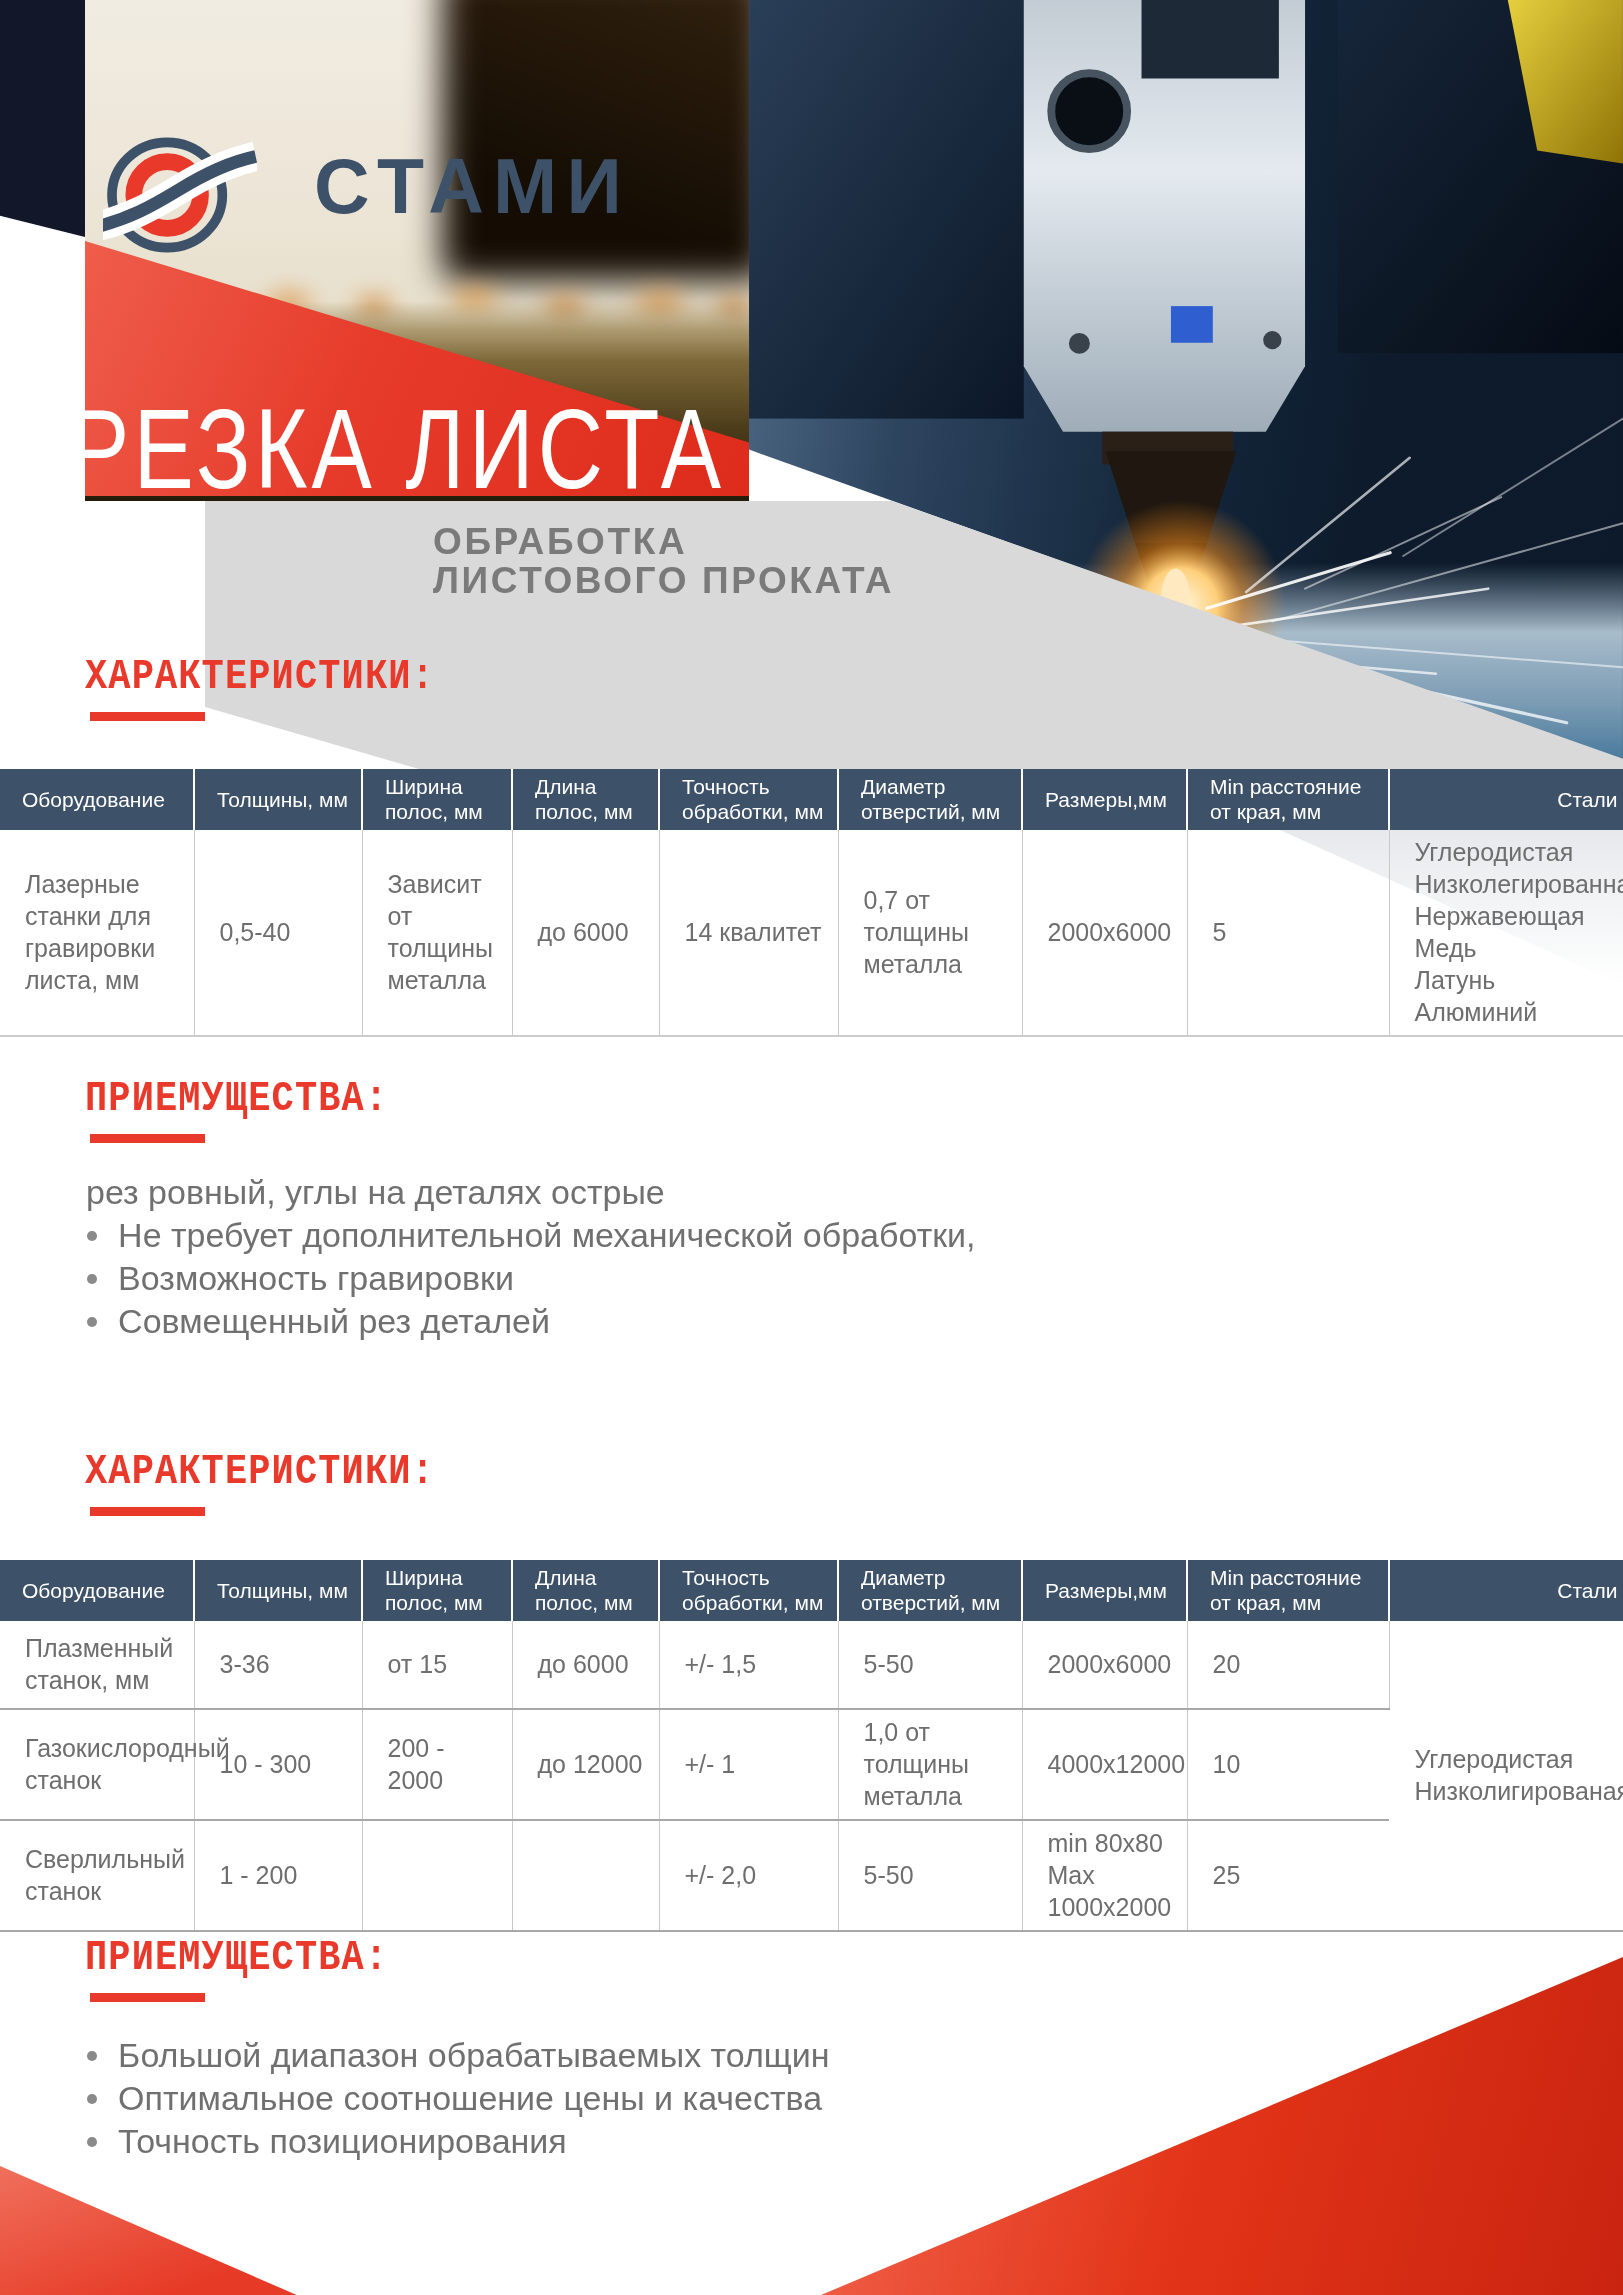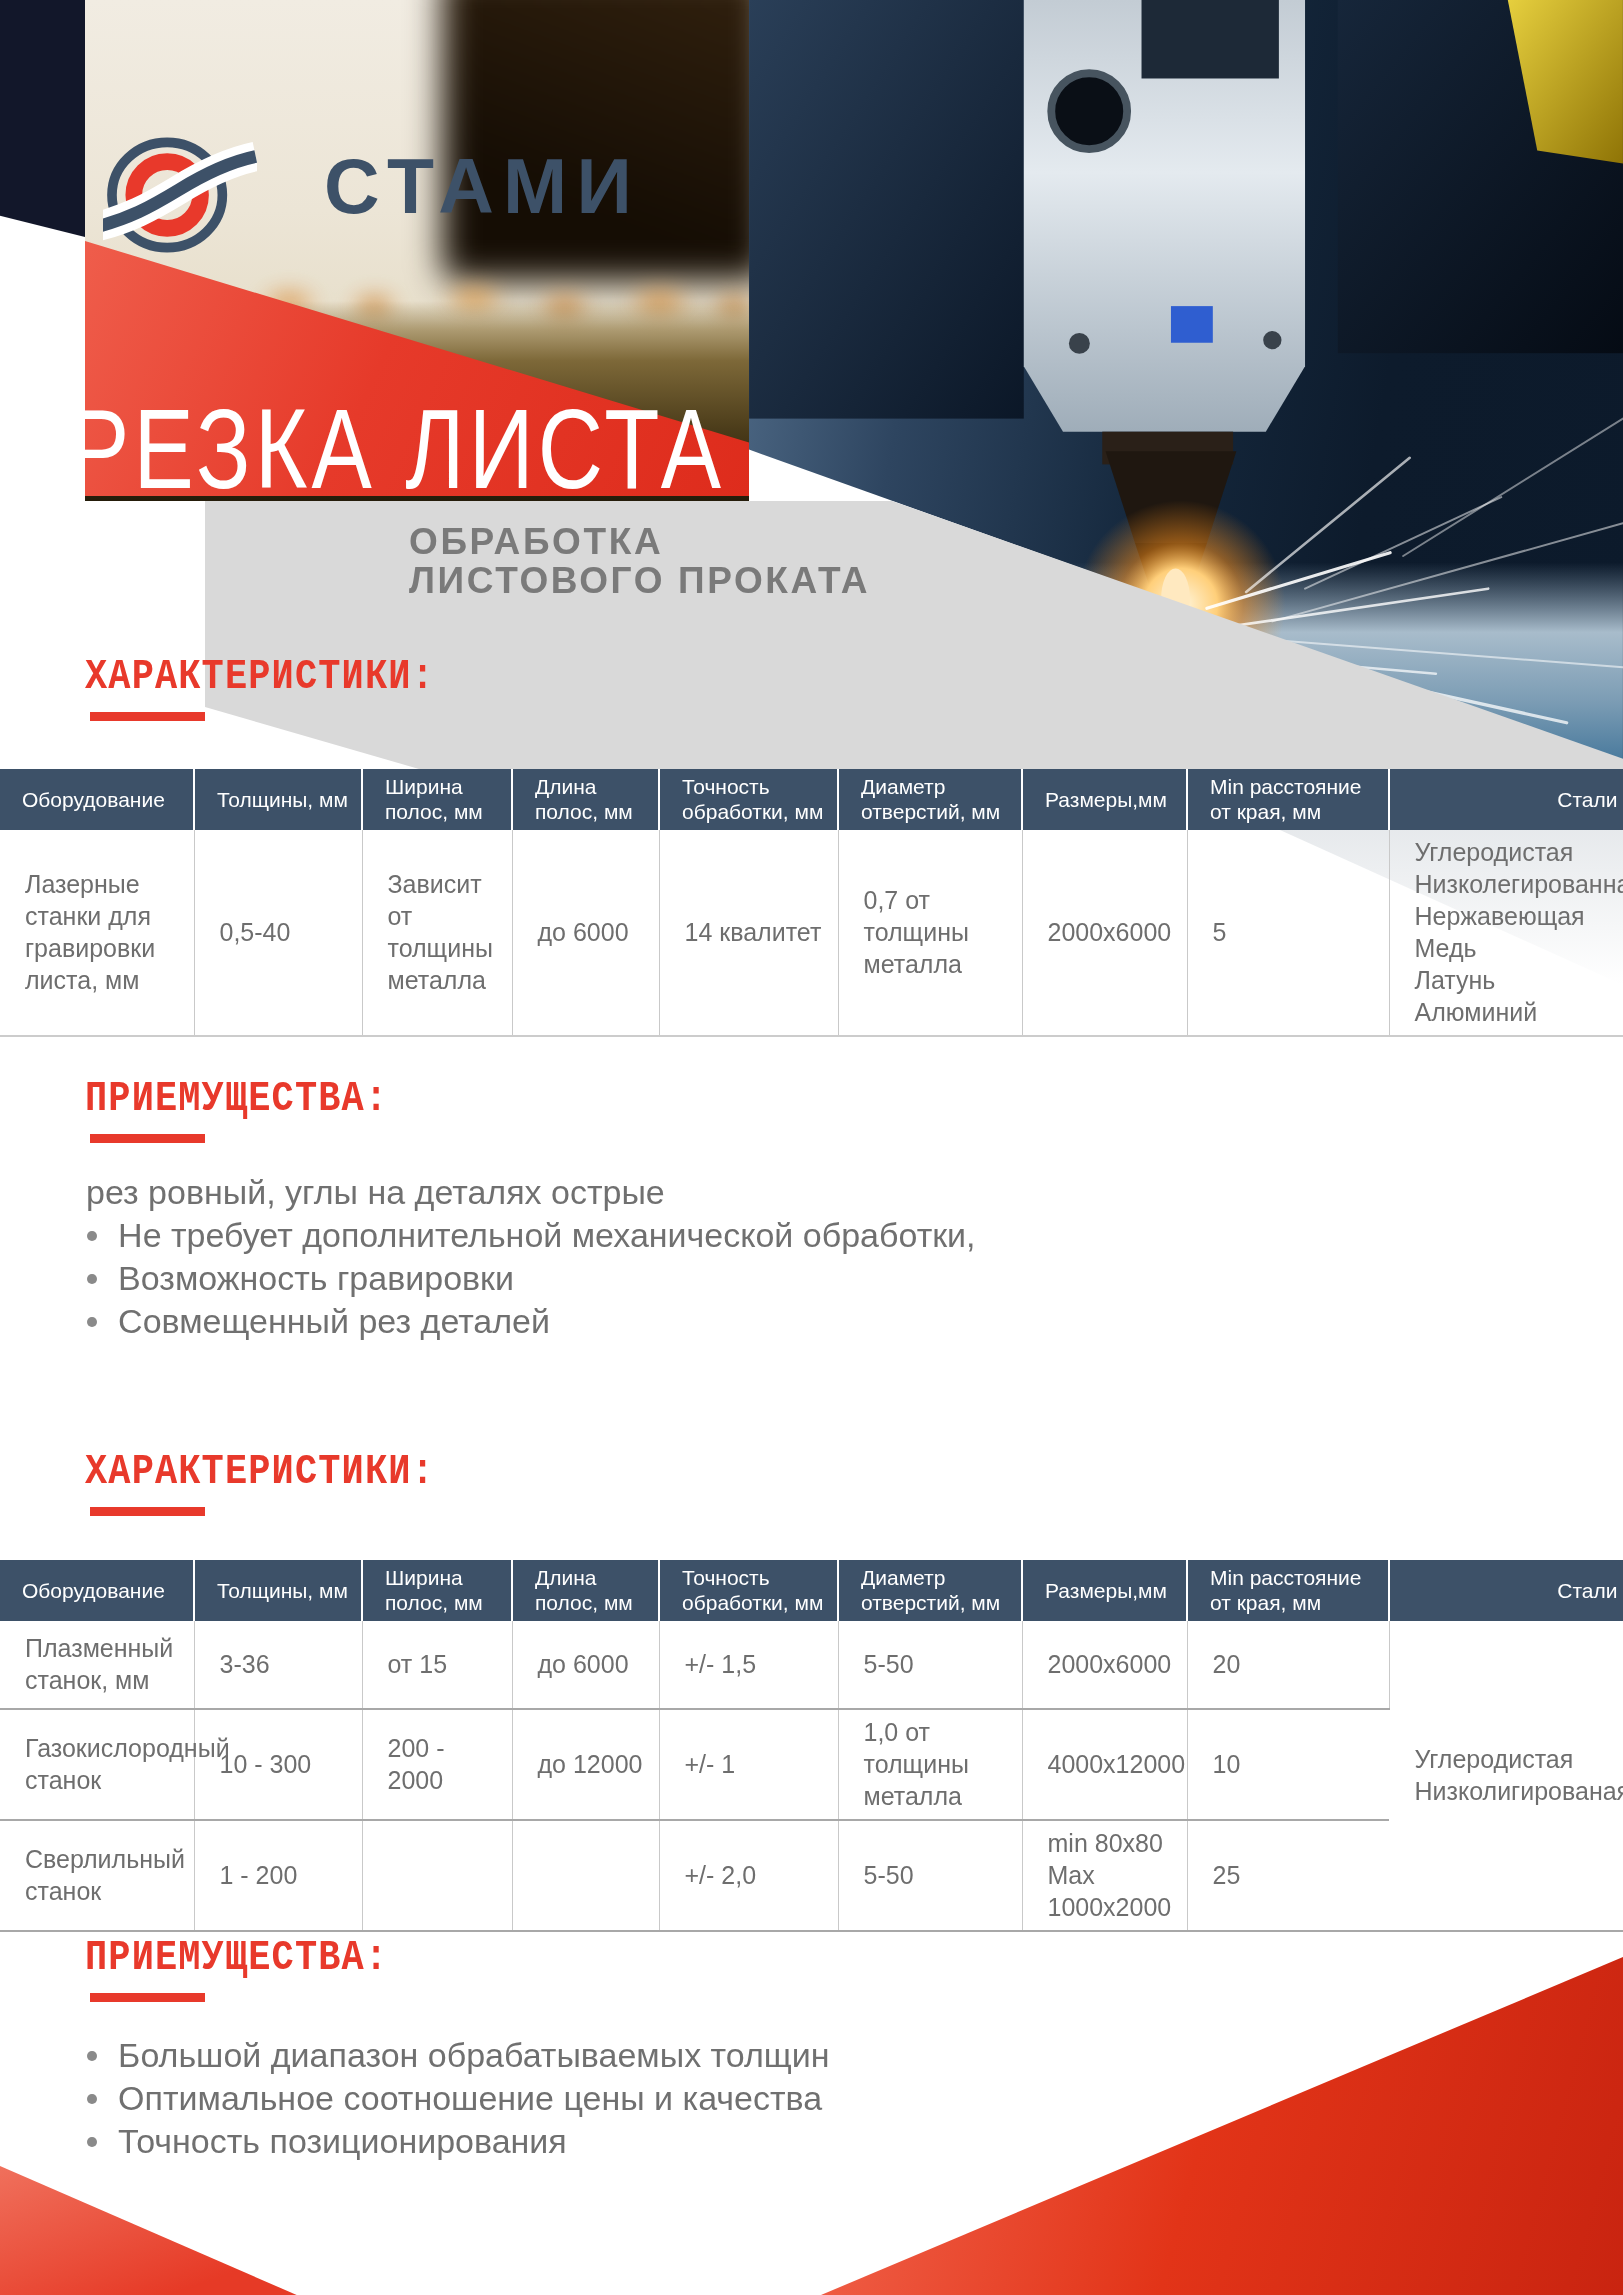--- a/index.html
+++ b/index.html
@@ -45,26 +45,26 @@
   
   #foot-left{left:0;top:2166px;width:299px;height:130px;
     clip-path:polygon(0 0,100% 100%,0 100%);
     background:linear-gradient(160deg,#f0705c 0%,#e63a26 80%);z-index:2;}
   #foot-right{left:821px;top:1957px;width:802px;height:338px;
     clip-path:polygon(100% 0,100% 100%,0 100%);
     background:linear-gradient(105deg,#f2654e 0%,#e23418 48%,#c92410 100%);z-index:2;}
 
   
   #logo{left:103px;top:130px;width:154px;height:130px;z-index:3;}
-  #brand-name{left:324px;top:148px;font-size:77px;font-weight:700;color:#3d5168;
+  #brand-name{left:314px;top:148px;font-size:77px;font-weight:700;color:#3d5168;
     letter-spacing:9.2px;z-index:3;line-height:1;}
   #hero-title{left:69px;top:393px;font-size:113px;font-weight:400;color:#ffffff;
     letter-spacing:5.2px;line-height:1;transform:scaleX(.8);transform-origin:left top;
     white-space:nowrap;z-index:3;}
-  #hero-subtitle{left:409px;top:522px;font-size:37px;font-weight:700;color:#7a7a7a;
+  #hero-subtitle{left:433px;top:522px;font-size:37px;font-weight:700;color:#7a7a7a;
     letter-spacing:2.6px;line-height:39px;white-space:pre-line;z-index:3;}
 
   
   .hdg{position:absolute;left:85px;z-index:4;font-family:Liberation Mono, monospace;}
   .hdg .t{font-size:42px;font-weight:700;color:#e8392b;letter-spacing:1.3px;
     transform:scaleX(.88);transform-origin:left top;white-space:nowrap;line-height:1;}
   .hdg .bar{width:115px;height:8.5px;background:#e8392b;margin:14.4px 0 0 5.2px;}
   #hdg-char1{top:656px;}
   #hdg-adv1{top:1078px;}
   #hdg-char2{top:1451px;}

